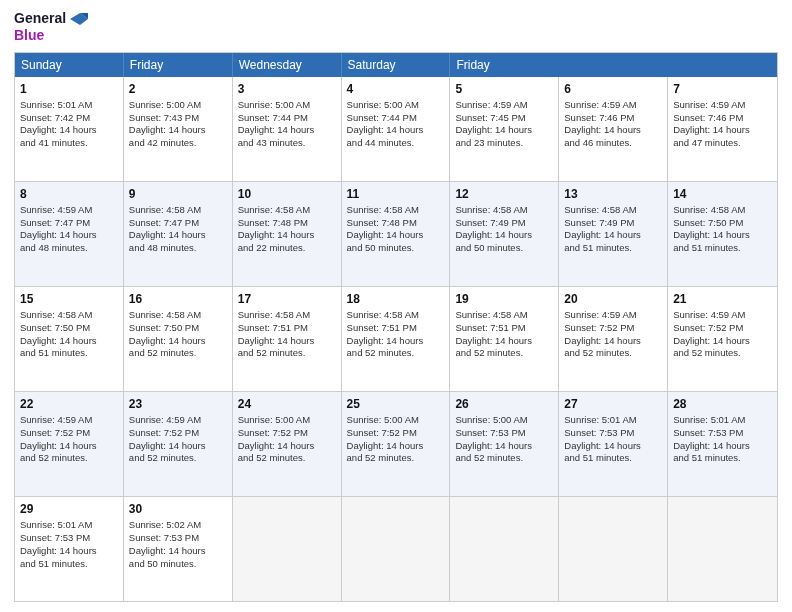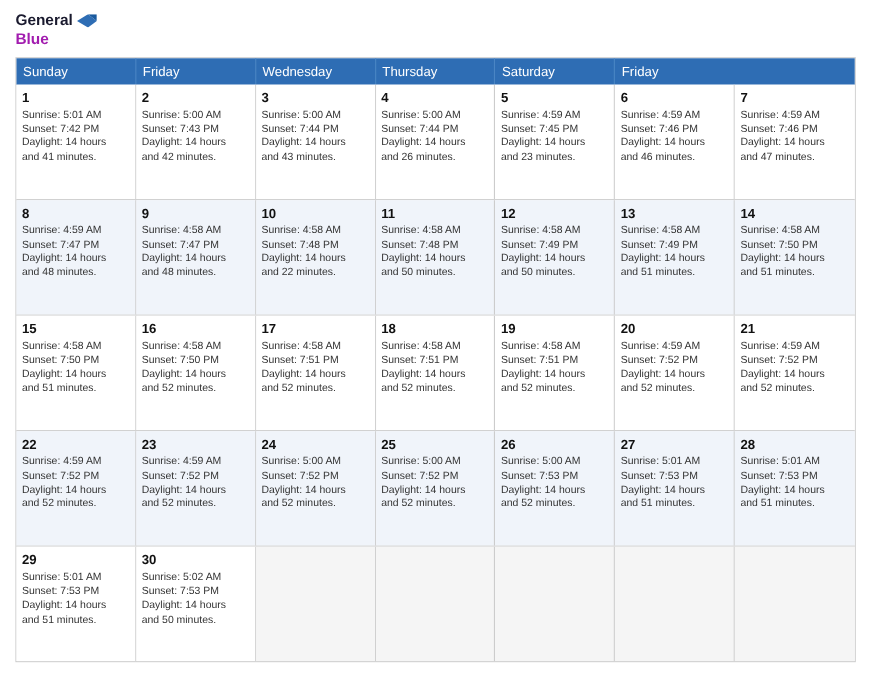--- a/index.html
+++ b/index.html
@@ -118,21 +118,20 @@
       <div class="month-title"></div>
       <div class="location"></div>
     </div>
   </div>
 
   <div class="calendar">
     <div class="cal-header" id="cal-header-row">
         <div class="cal-header-cell">Sunday</div>
         <div class="cal-header-cell">Friday</div>
         <div class="cal-header-cell">Wednesday</div>
-        <div class="cal-header-cell">Thursday</div>
         <div class="cal-header-cell">Saturday</div>
         <div class="cal-header-cell">Friday</div>
       </div>
     <div class="cal-body" id="cal-body">
         <div class="cal-row">
           <div class="cal-cell">
             <span class="day-num">1</span>
             <div class="cell-text">Sunrise: 5:01 AM</div>
             <div class="cell-text">Sunset: 7:42 PM</div>
             <div class="cell-text">Daylight: 14 hours</div>
@@ -150,21 +149,21 @@
             <div class="cell-text">Sunrise: 5:00 AM</div>
             <div class="cell-text">Sunset: 7:44 PM</div>
             <div class="cell-text">Daylight: 14 hours</div>
             <div class="cell-text">and 43 minutes.</div>
           </div>
           <div class="cal-cell">
             <span class="day-num">4</span>
             <div class="cell-text">Sunrise: 5:00 AM</div>
             <div class="cell-text">Sunset: 7:44 PM</div>
             <div class="cell-text">Daylight: 14 hours</div>
-            <div class="cell-text">and 26 minutes.</div>
+            <div class="cell-text">and 44 minutes.</div>
           </div>
           <div class="cal-cell">
             <span class="day-num">5</span>
             <div class="cell-text">Sunrise: 4:59 AM</div>
             <div class="cell-text">Sunset: 7:45 PM</div>
             <div class="cell-text">Daylight: 14 hours</div>
             <div class="cell-text">and 23 minutes.</div>
           </div>
           <div class="cal-cell">
             <span class="day-num">6</span>

